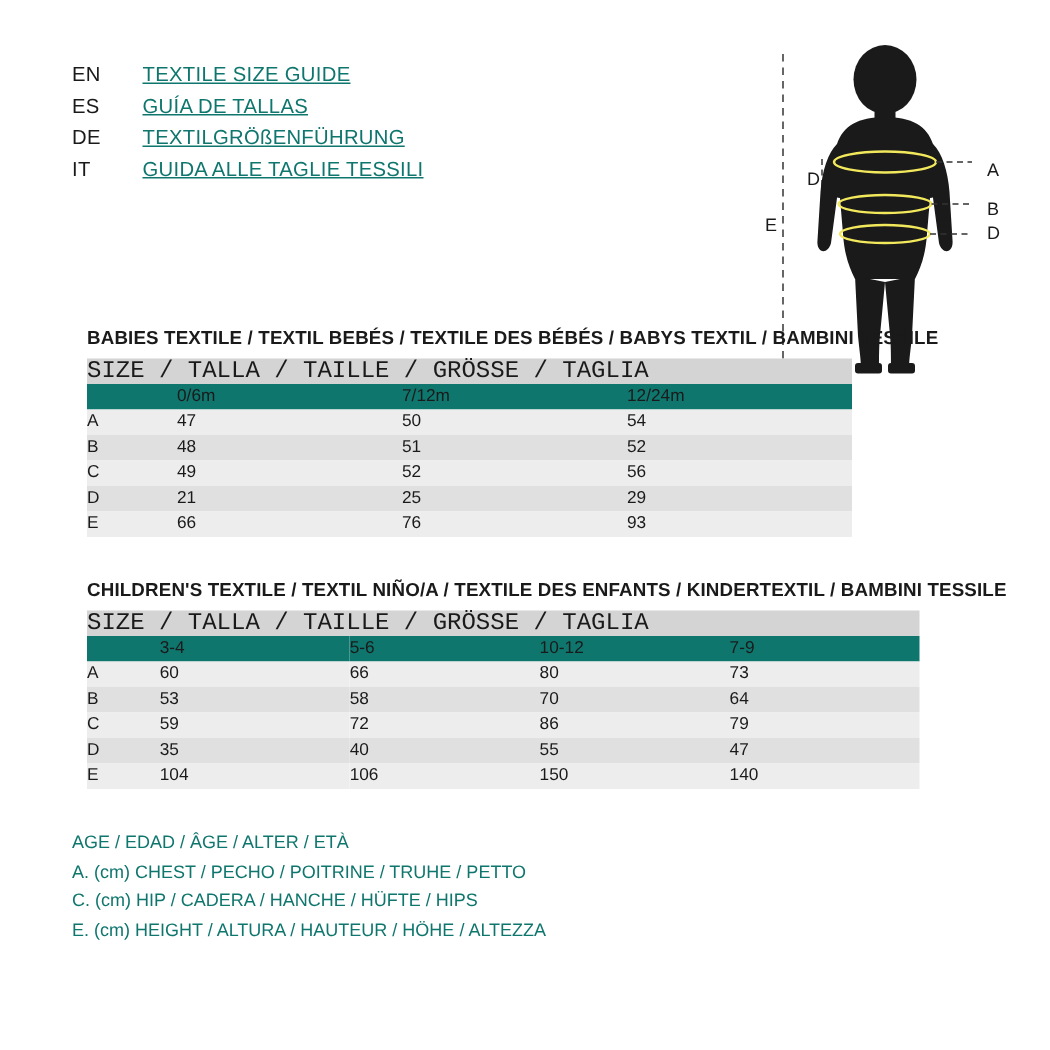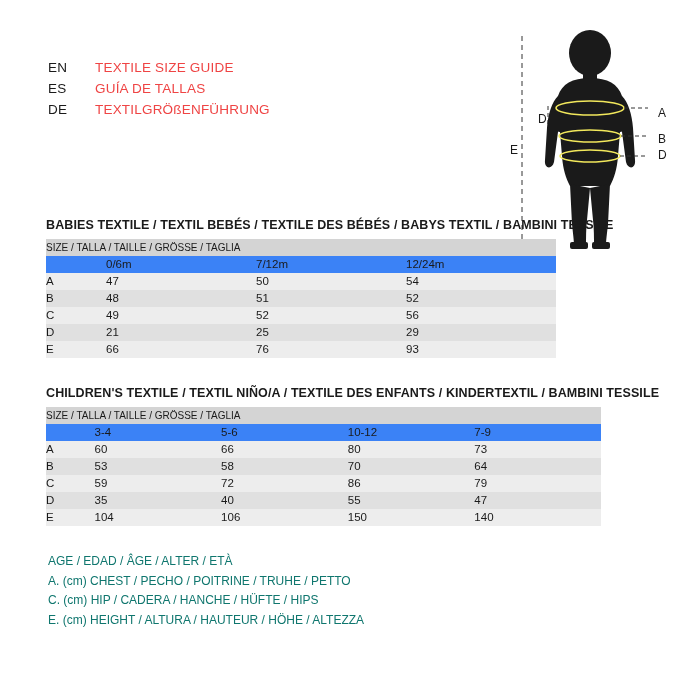--- a/index.html
+++ b/index.html
@@ -27,40 +27,40 @@
     display: flex;
     align-items: baseline;
     height: 21px;
     font-size: 13.5px;
     letter-spacing: 0.2px;
   }
   .header-lang {
     width: 47px;
     flex: 0 0 47px;
     color: #1a1a1a;
-    margin-top: 18px;
   }
   .header-text {
-    color: #ef4444;
+    color: #0f766e;
+    text-decoration: underline;
   }
 
   
   .figure {
     position: absolute;
     left: 500px;
     top: 28px;
     width: 190px;
     height: 235px;
   }
   .figure svg { display: block; }
 
   
   .section {
     position: absolute;
-    left: 46px;
+    left: 58px;
     width: 510px;
   }
   #babies-section { top: 218px; }
   #children-section { top: 386px; }
 
   .section-title {
     font-size: 12.5px;
     font-weight: bold;
     color: #1a1a1a;
     margin-bottom: 7px;
@@ -78,25 +78,26 @@
   table.size-table th {
     padding: 0;
     height: 17px;
     line-height: 17px;
     text-align: left;
     font-weight: normal;
     vertical-align: middle;
   }
   .row-head td {
     background: #d4d4d4;
-    font-size: 10px;
+    font-size: 16px;
     padding-left: 4px;
+    font-family: Liberation Mono, monospace;
   }
   .row-sub td {
-    background: #3b82f6;
+    background: #0f766e;
     padding-left: 4px;
   }
   .row-light td { background: #ededed; padding-left: 4px; }
   .row-dark td  { background: #e0e0e0; padding-left: 4px; }
 
   .col-label { width: 36px; }
   .col-v { width: 90px; }
   .col-v-wide { width: 94px; }
 
   
@@ -120,20 +121,24 @@
     <span class="header-lang">EN</span>
     <span class="header-text">TEXTILE SIZE GUIDE</span>
   </div>
   <div class="header-row">
     <span class="header-lang">ES</span>
     <span class="header-text">GUÍA DE TALLAS</span>
   </div>
   <div class="header-row">
     <span class="header-lang">DE</span>
     <span class="header-text">TEXTILGRÖßENFÜHRUNG</span>
+  </div>
+  <div class="header-row">
+    <span class="header-lang">IT</span>
+    <span class="header-text">GUIDA ALLE TAGLIE TESSILI</span>
   </div>
 </div>
 
 <div class="figure">
   <svg width="190" height="235" viewBox="0 0 190 235" xmlns="http://www.w3.org/2000/svg">
 
     <line x1="22" y1="8" x2="22" y2="218" stroke="#333333" stroke-width="1" stroke-dasharray="5,4"></line>
 
     <line x1="48" y1="78" x2="48" y2="140" stroke="#333333" stroke-width="1" stroke-dasharray="4,3"></line>
 

